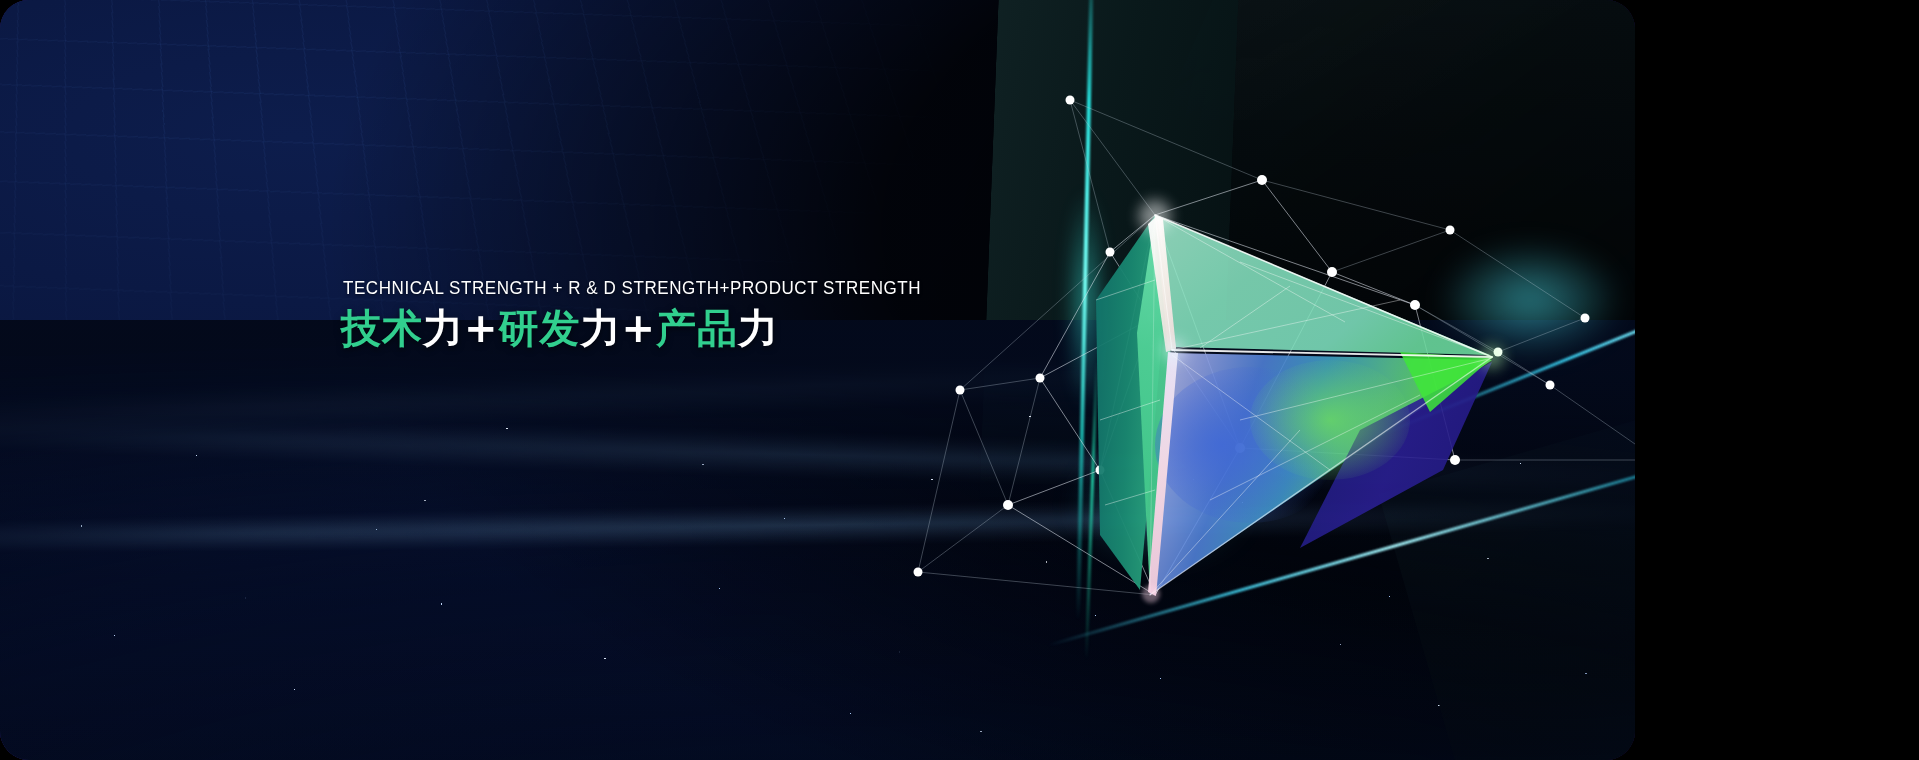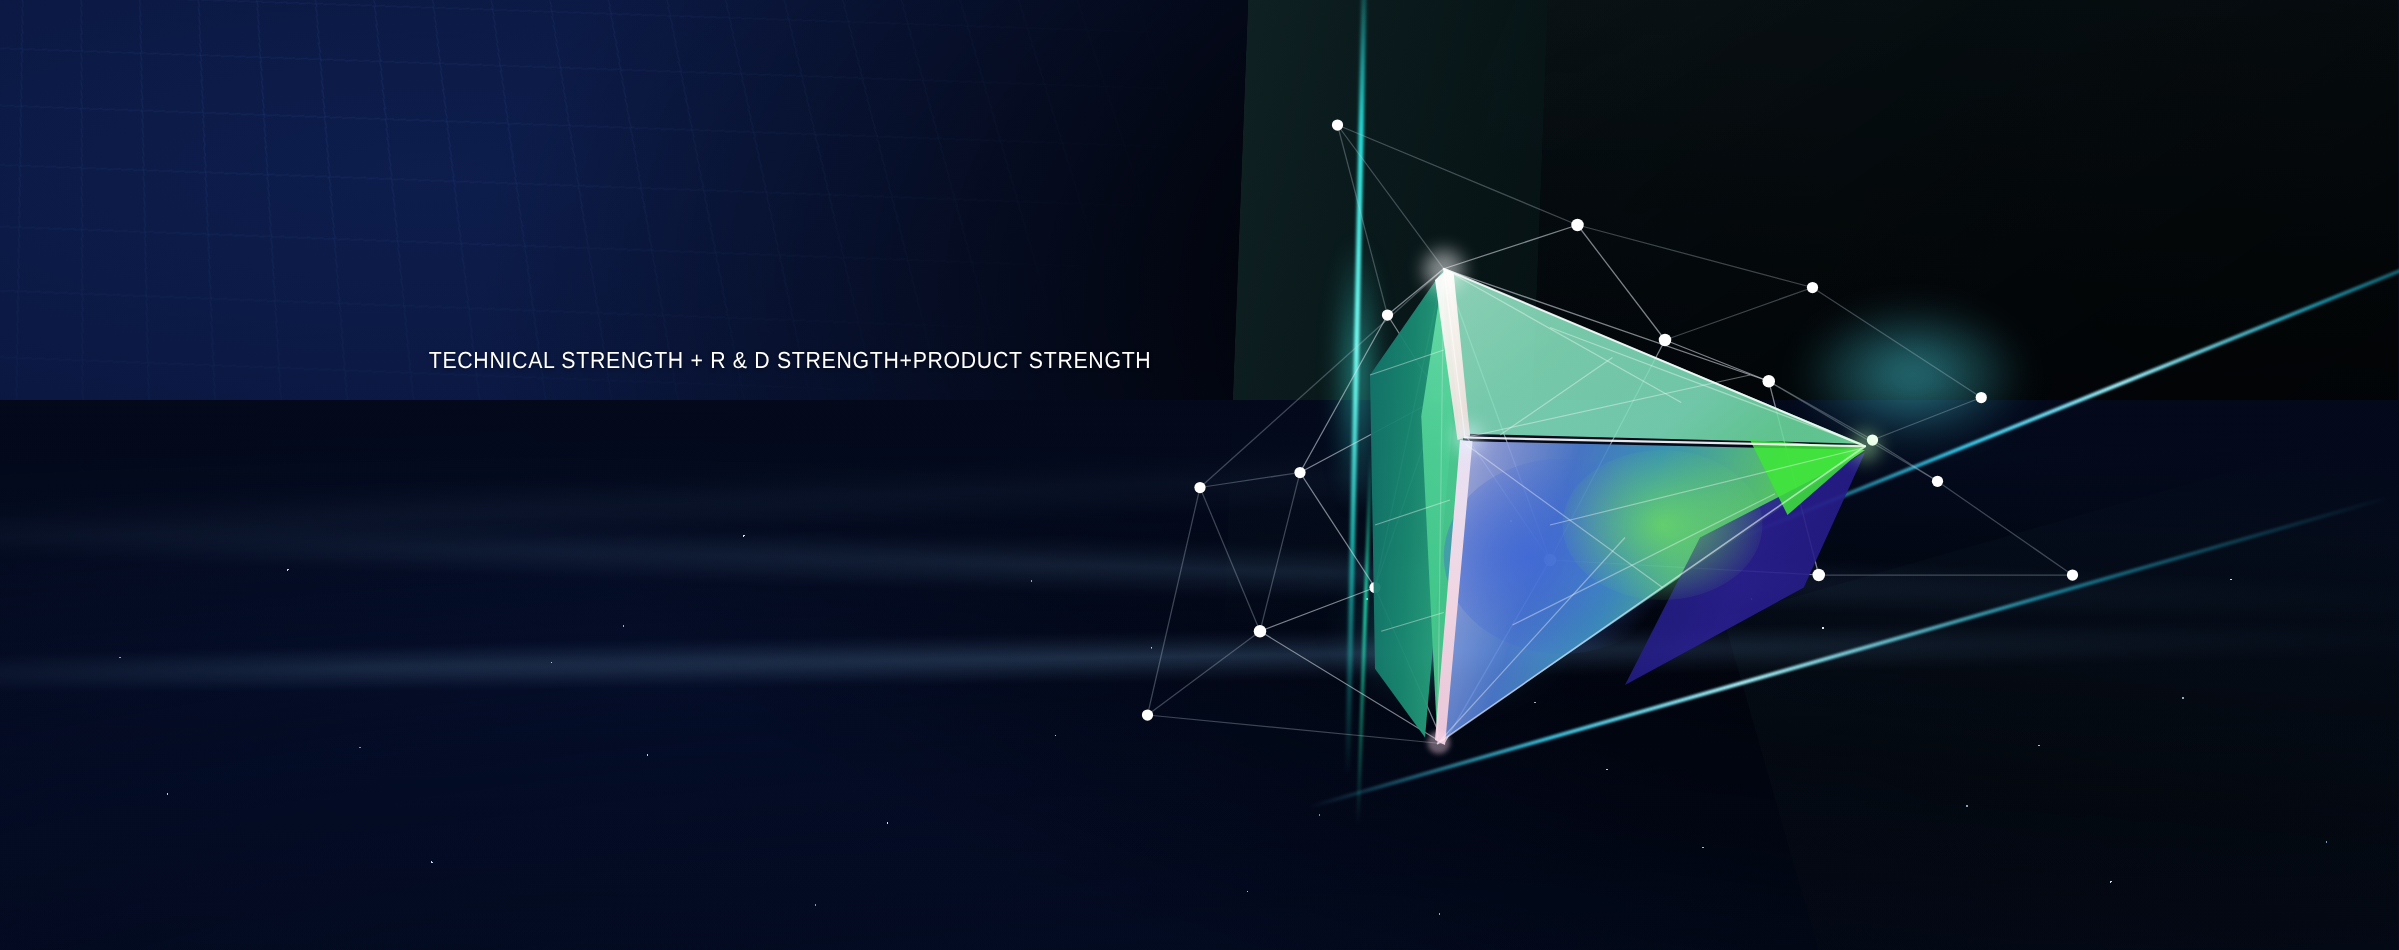--- a/index.html
+++ b/index.html
@@ -1,24 +1,25 @@
 <!DOCTYPE html>
 <html><head>
 <meta charset="utf-8">
 <title>Tech Banner</title>
 <style>
   html,body{margin:0;padding:0;background:#000;}
   body{font-family:"Liberation Sans",sans-serif;}
 
   #stage{
     position:relative;
-    width:1919px;
+    width:1635px;
     height:760px;
     overflow:hidden;
     background:#4c1d95;
+    border-radius:29px;
   }
 
   
   .layer{position:absolute;inset:0;pointer-events:none;}
 
   #bg-base{
     background:
       radial-gradient(120% 95% at 18% 18%, #0d1d4c 0%, #0a1740 34%, #050e2b 62%, #030a1e 100%),
       linear-gradient(90deg,#0a1742 0%, #0a1742 40%, #061028 62%, #02060f 78%, #000205 100%);
   }
@@ -411,15 +412,18 @@
     </g>
 
     <circle cx="1155" cy="216" r="16" fill="#ffffff" opacity="0.5" filter="url(#softGlow)"></circle>
     <circle cx="1174" cy="350" r="11" fill="#e6f7ff" opacity="0.55" filter="url(#softGlow)"></circle>
     <circle cx="1492" cy="357" r="12" fill="#b6ffb0" opacity="0.45" filter="url(#softGlow)"></circle>
     <circle cx="1151" cy="594" r="9" fill="#ffd9ec" opacity="0.4" filter="url(#tinyGlow)"></circle>
   </svg>
 
   <div id="text-block">
     <div id="eyebrow">TECHNICAL STRENGTH + R &amp; D STRENGTH+PRODUCT STRENGTH</div>
+    <div id="headline">
+      <span class="hl-green">技术</span><span class="hl-white">力</span><span class="hl-white">+</span><span class="hl-green">研发</span><span class="hl-white">力</span><span class="hl-white">+</span><span class="hl-green">产品</span><span class="hl-white">力</span>
+    </div>
   </div>
 
 </div>
 
 </body></html>

